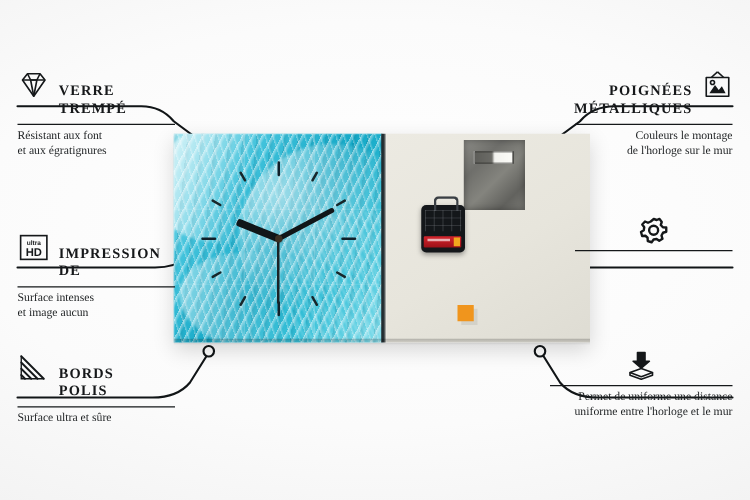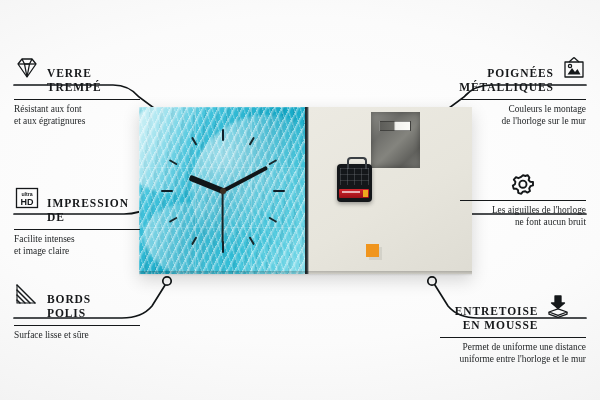--- a/index.html
+++ b/index.html
@@ -220,22 +220,22 @@
         <rect x="2.5" y="2.5" width="21" height="19" fill="none" stroke="#15181a" stroke-width="1.3"></rect>
         <text x="13" y="10" font-family="Liberation Sans, sans-serif" font-size="5.2" font-weight="bold" text-anchor="middle" fill="#15181a">ultra</text>
         <text x="13" y="18.6" font-family="Liberation Sans, sans-serif" font-size="9" font-weight="bold" text-anchor="middle" fill="#15181a">HD</text>
       </svg>
       <div class="title">
         <div>IMPRESSION DE</div>
       </div>
     </div>
     <div class="rule"></div>
     <div class="sub">
-      <div>Facilite intenses</div>
-      <div>et image claire</div>
+      <div>Surface intenses</div>
+      <div>et image aucun</div>
     </div>
   </div>
 
   <div class="callout left" style="left:14px;top:268px;width:126px;">
     <div class="head">
       <svg class="ico" viewBox="0 0 26 24">
         <g stroke="#15181a" stroke-width="1.5" stroke-linecap="round">
           <path d="M3 3 L21 21"></path>
             <path d="M3 8 L16 21"></path>
             <path d="M3 13 L11 21"></path>
@@ -243,21 +243,21 @@
           <path d="M3 3 L3 21 L21 21" stroke-width="1.1" fill="none"></path>
         </g>
       </svg>
       <div class="title">
         <div>BORDS</div>
         <div>POLIS</div>
       </div>
     </div>
     <div class="rule"></div>
     <div class="sub">
-      <div>Surface lisse et sûre</div>
+      <div>Surface ultra et sûre</div>
     </div>
   </div>
 
   <div class="callout right" style="left:460px;top:42px;width:126px;">
     <div class="head">
       <svg class="ico" viewBox="0 0 26 24">
         <g fill="none" stroke="#15181a" stroke-width="1.3" stroke-linejoin="round">
           <path d="M13 1.5 L18 6"></path>
             <path d="M13 1.5 L8 6"></path>
           <rect x="4" y="6" width="18" height="15"></rect>
@@ -283,39 +283,31 @@
         <g fill="none" stroke="#15181a" stroke-width="1.9" stroke-linecap="round" stroke-linejoin="round">
           <path d="M13 3.2 L15.4 4 L17.6 3.1 L19.4 5.6 L18.6 8 L20.3 9.8 L23 10 L23 13.4
                    L20.4 14.2 L19.2 16.5 L20 19 L17.4 20.6 L15.3 19.2 L12.9 19.6 L11.3 21.8
                    L8.2 20.8 L8.1 18.2 L6.3 16.6 L3.7 16.8 L2.8 13.6 L5 12.2 L5.4 9.8 L3.8 7.6
                    L6 5.2 L8.4 6.2 L10.6 5.2 Z"></path>
           <circle cx="12.9" cy="12.2" r="3.6"></circle>
         </g>
       </svg>
     </div>
     <div class="rule"></div>
-    <div class="sub">
-      <div>Les aiguilles de l'horloge</div>
-      <div>ne font aucun bruit</div>
-    </div>
   </div>
 
   <div class="callout right" style="left:440px;top:280px;width:146px;">
     <div class="head">
       <svg class="ico" viewBox="0 0 26 24">
         <g fill="none" stroke="#15181a" stroke-width="1.3" stroke-linejoin="round">
           <path d="M10 2 H16 V9 H19.5 L13 14.5 L6.5 9 H10 Z" fill="#15181a"></path>
           <path d="M13 14.8 L22 18 L13 21.4 L4 18 Z"></path>
           <path d="M4 18 V20.2 L13 23.4 L22 20.2 V18"></path>
         </g>
       </svg>
-      <div class="title">
-        <div>ENTRETOISE</div>
-        <div>EN MOUSSE</div>
-      </div>
     </div>
     <div class="rule"></div>
     <div class="sub">
       <div>Permet de uniforme une distance</div>
       <div>uniforme entre l'horloge et le mur</div>
     </div>
   </div>
 
 </div>
 

